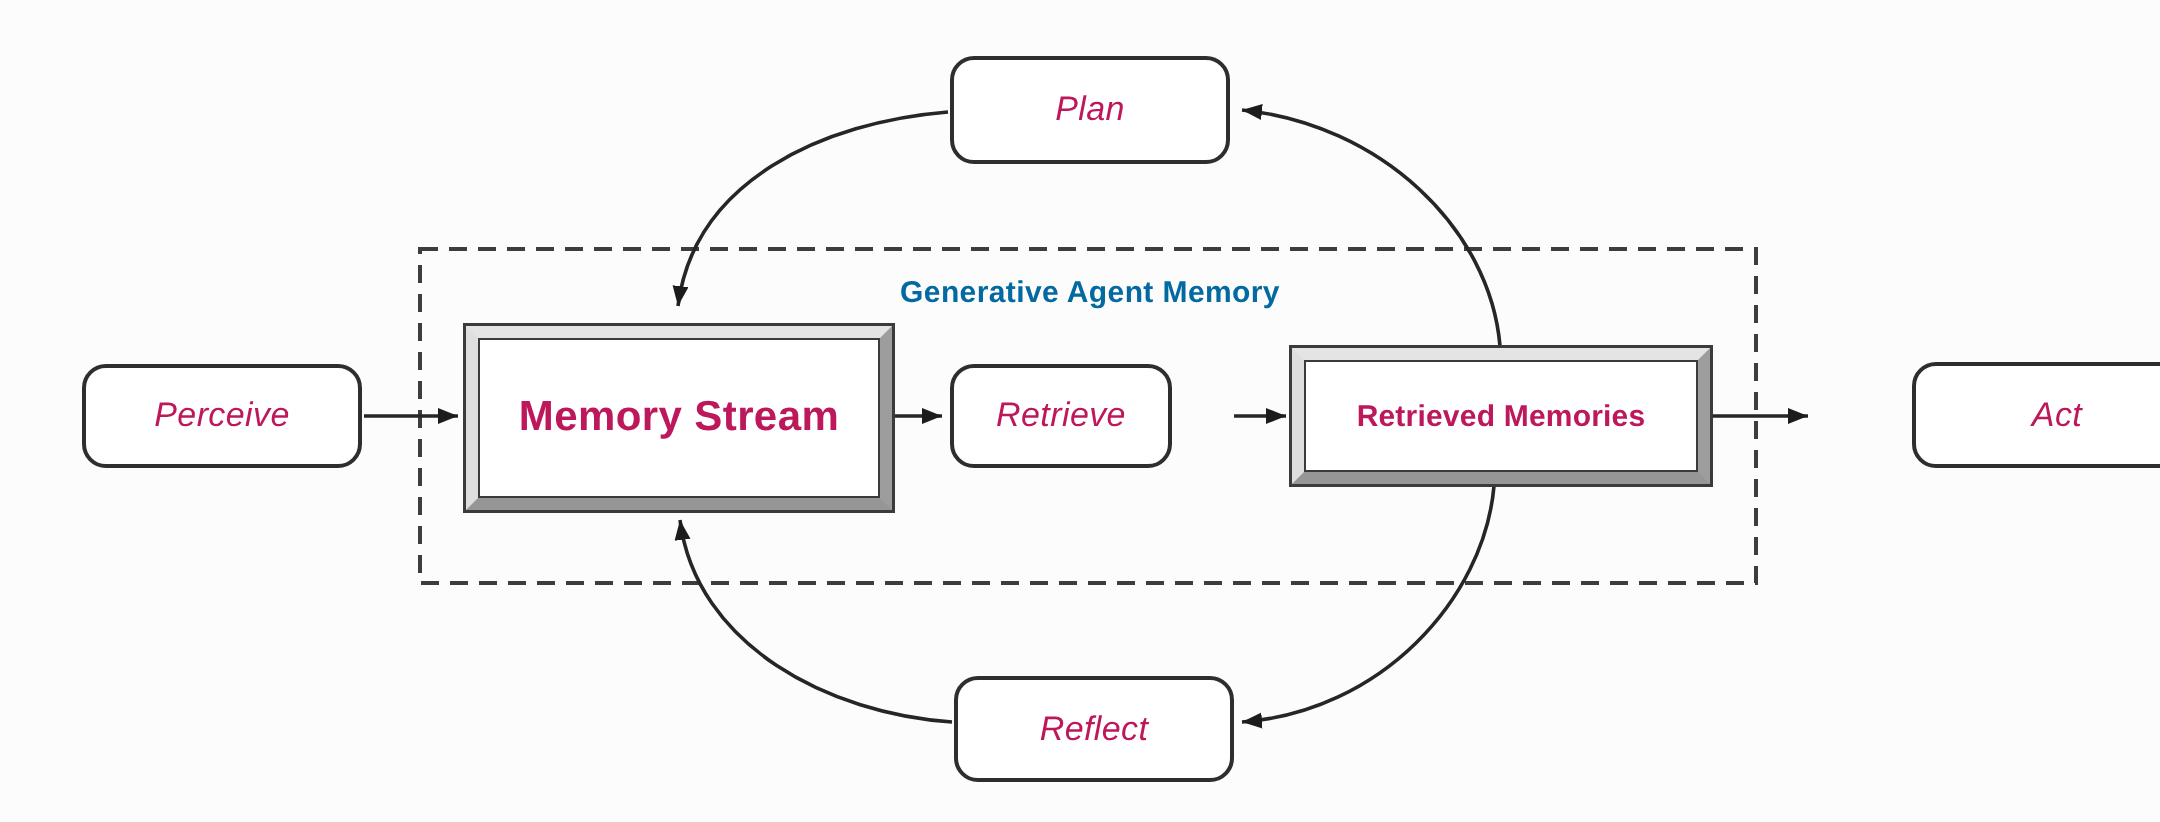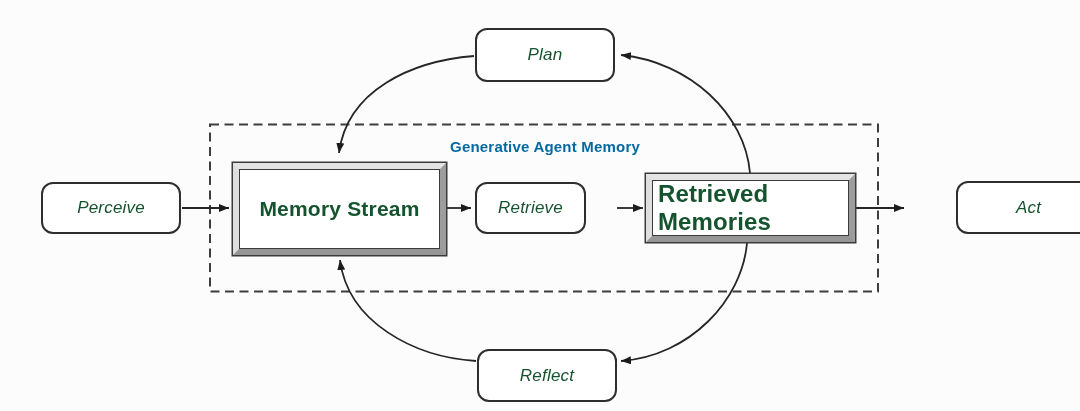--- a/index.html
+++ b/index.html
@@ -19,21 +19,21 @@
     position: absolute;
     left: 0; top: 0;
     width: 1080px; height: 411px;
   }
   .node {
     position: absolute;
     display: flex;
     align-items: center;
     justify-content: center;
     box-sizing: border-box;
-    color: #14532d;
+    color: #be185d;
   }
   .node-rounded {
     background: #ffffff;
     border: 2px solid #2e2e2e;
     border-radius: 12px;
     font-style: italic;
     font-size: 17px;
     font-weight: 500;
     letter-spacing: 0.2px;
   }
@@ -41,40 +41,40 @@
     background: #ffffff;
     border: 6px solid;
     border-color: #e4e4e4 #9d9d9d #969696 #dedede;
     box-shadow: 0 0 0 1.5px #3b3b3b, inset 0 0 0 1px #3b3b3b;
     font-weight: bold;
   }
   .node-bevel .inner-label {
     padding: 0 6px;
   }
   .ms-label { font-size: 21px; letter-spacing: 0.2px; }
-  .rm-label { font-size: 24px; letter-spacing: 0.1px; }
+  .rm-label { font-size: 15px; letter-spacing: 0.1px; }
   .container-title {
     position: absolute;
     left: 430px;
     top: 138px;
     width: 230px;
     text-align: center;
     font-size: 15px;
     font-weight: bold;
     color: #0369a1;
     letter-spacing: 0.2px;
   }
   
   #node-perceive           { left: 41px;  top: 182px; width: 140px; height: 52px; }
   #node-plan               { left: 475px; top: 28px;  width: 140px; height: 54px; }
   #node-memory-stream      { left: 233px; top: 163px; width: 213px; height: 92px; }
   #node-retrieve           { left: 475px; top: 182px; width: 111px; height: 52px; }
   #node-retrieved-memories { left: 646px; top: 174px; width: 209px; height: 68px; }
   #node-act                { left: 956px; top: 181px; width: 145px; height: 53px; }
-  #node-reflect            { left: 477px; top: 349px; width: 140px; height: 53px; }
+  #node-reflect            { left: 477px; top: 338px; width: 140px; height: 53px; }
 </style>
 </head>
 <body>
 
 <div class="stage">
 
   <svg class="arrow-layer" viewBox="0 0 1080 411">
     <defs>
       <marker id="ah" markerWidth="11" markerHeight="9" refX="10" refY="4" orient="auto" markerUnits="userSpaceOnUse">
         <path d="M0,0 L10,4 L0,8 Z" fill="#1c1c1c"></path>

